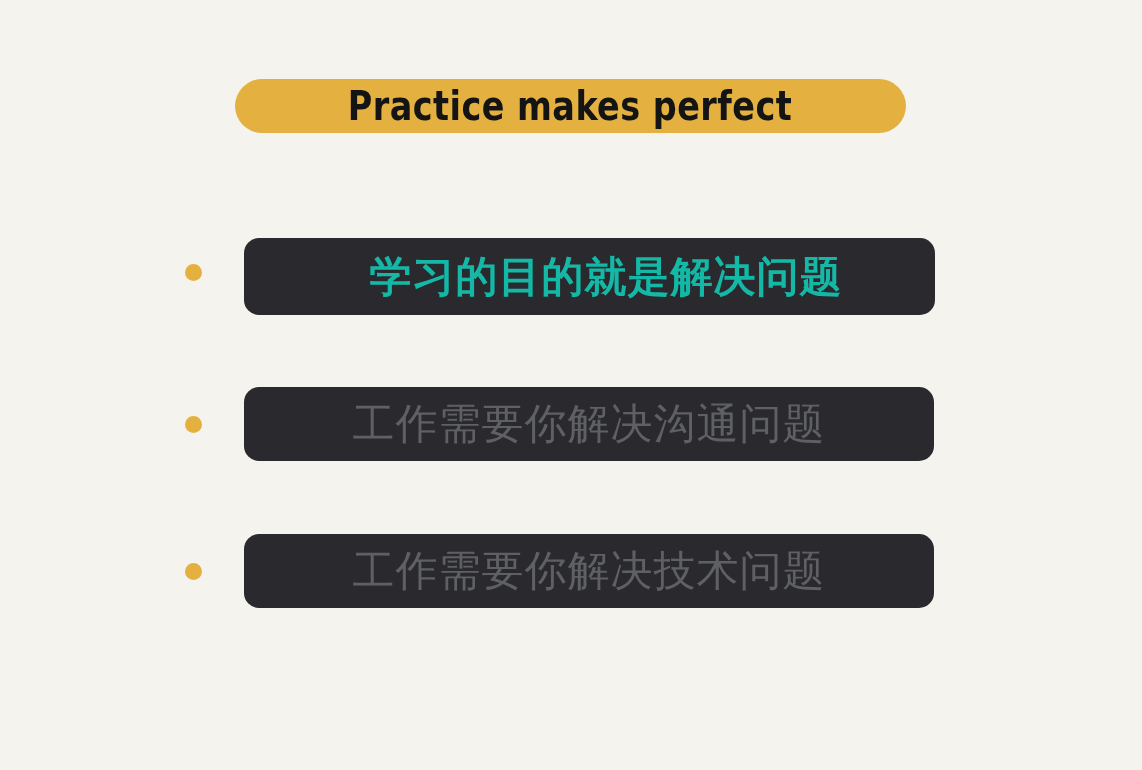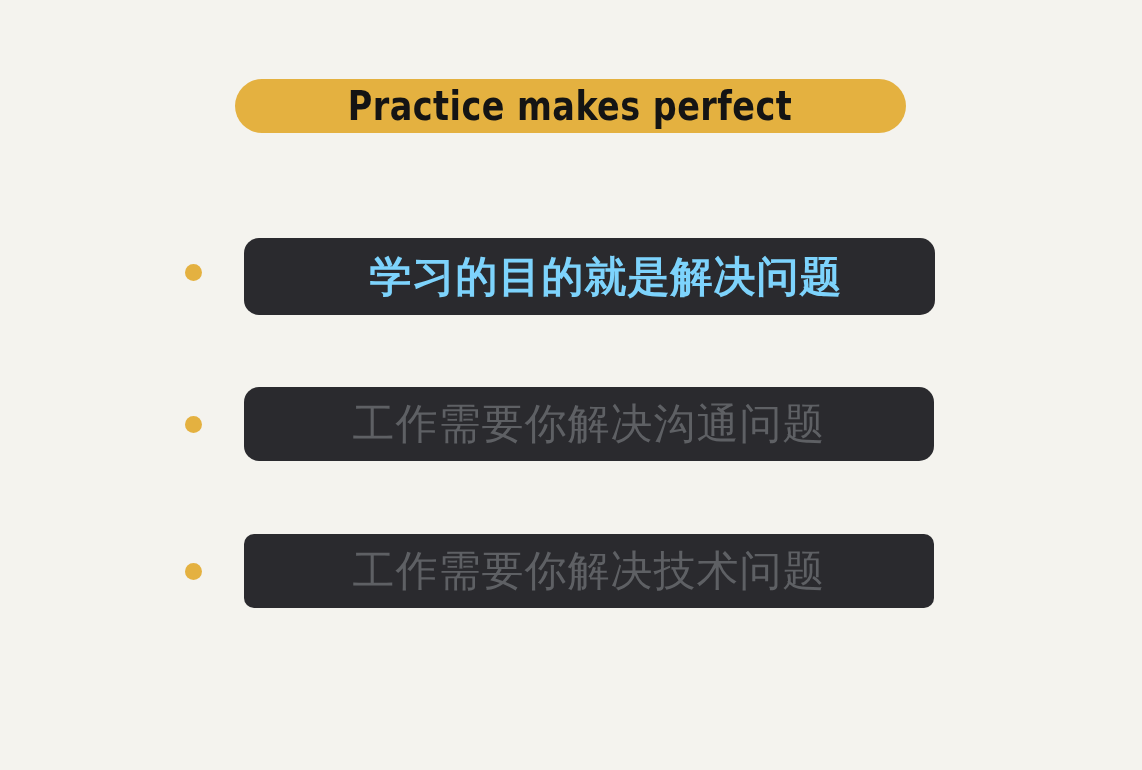--- a/index.html
+++ b/index.html
@@ -99,33 +99,32 @@
   }
   .row-1 .item-box {
     top: 0;
     width: 690px;
     height: 74px;
   }
   .row-2 .item-box {
     top: 0;
     width: 690px;
     height: 74px;
-    border-radius: 10px;
   }
 
   .item-text {
     font-family: "DejaVu Sans", "Liberation Sans", sans-serif;
     font-size: 42px;
     line-height: 46px;
     font-weight: bold;
     letter-spacing: 1px;
     white-space: nowrap;
   }
   .item-text.active {
-    color: #7dd3fc;
+    color: #14b8a6;
     margin-left: 33px;
   }
   .item-text.dim {
     color: #5e6064;
     font-weight: normal;
   }
 </style>
 </head>
 <body>
 

